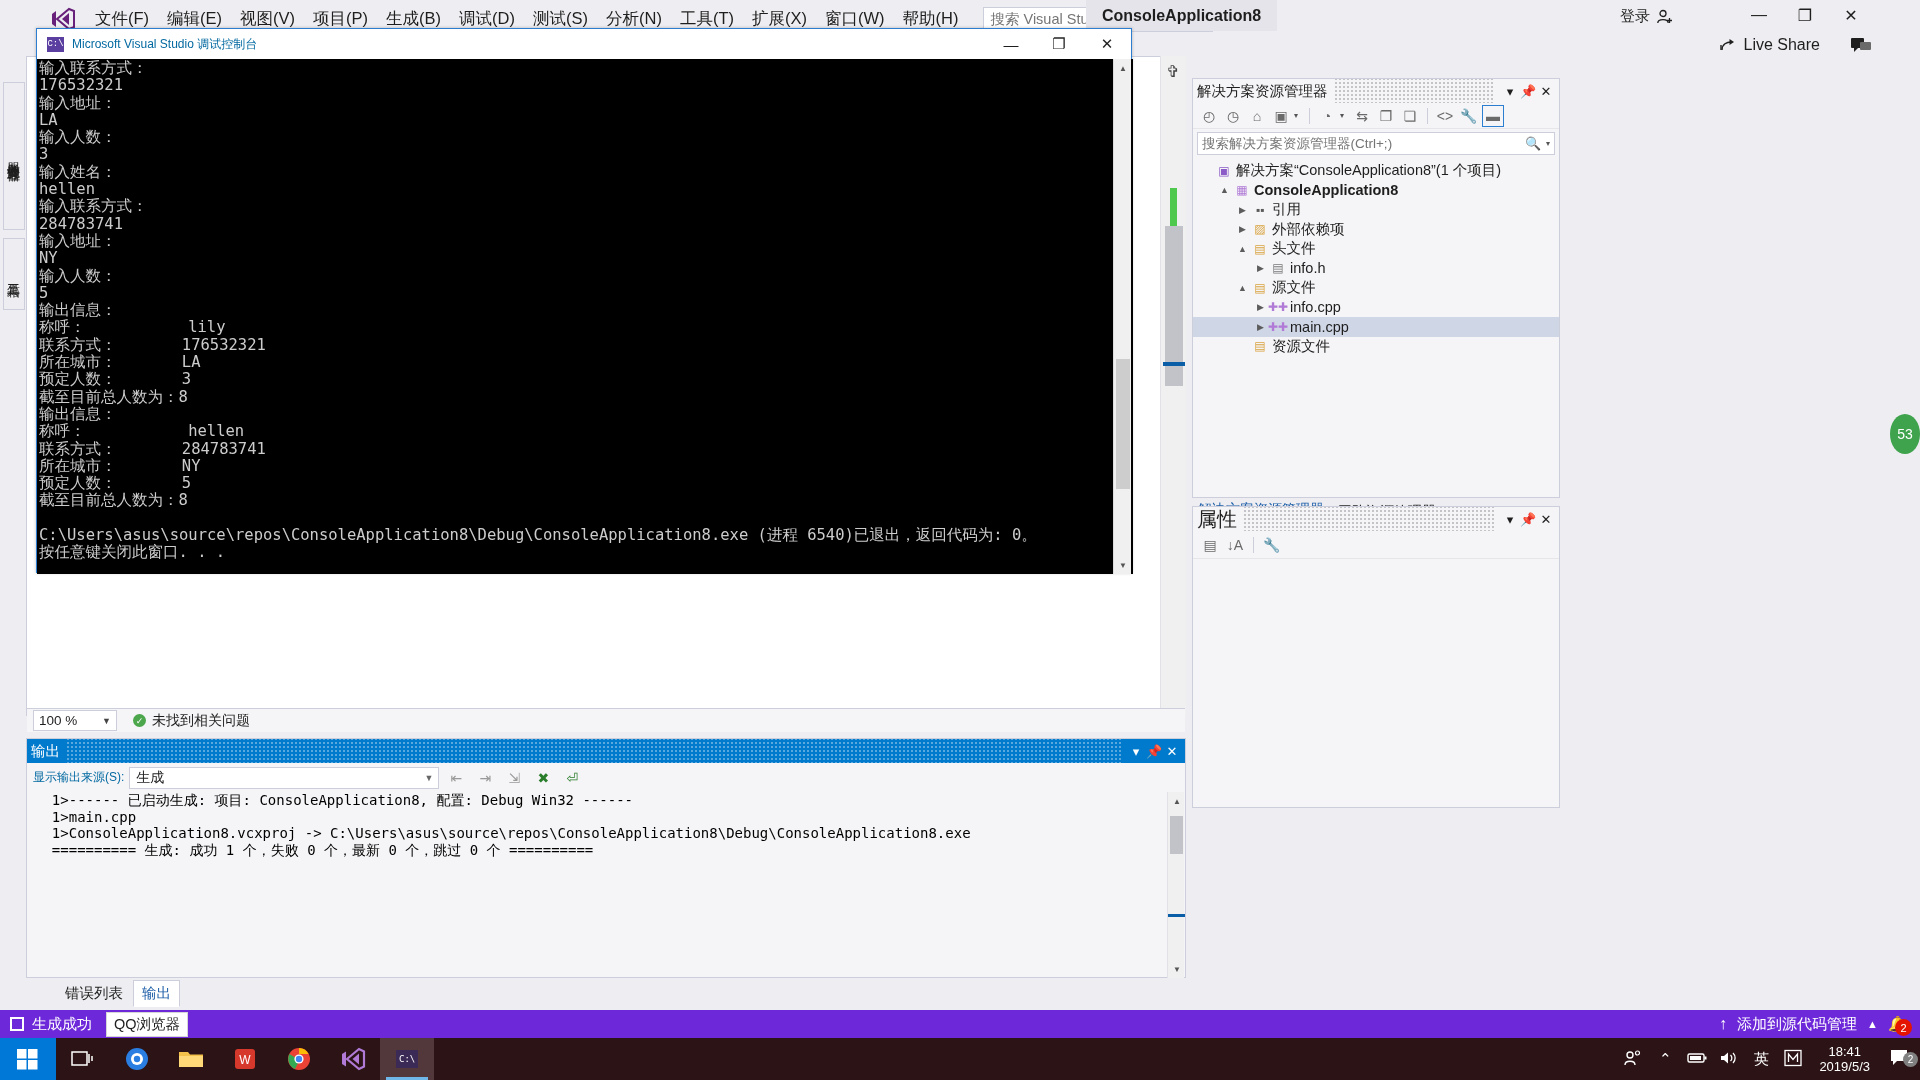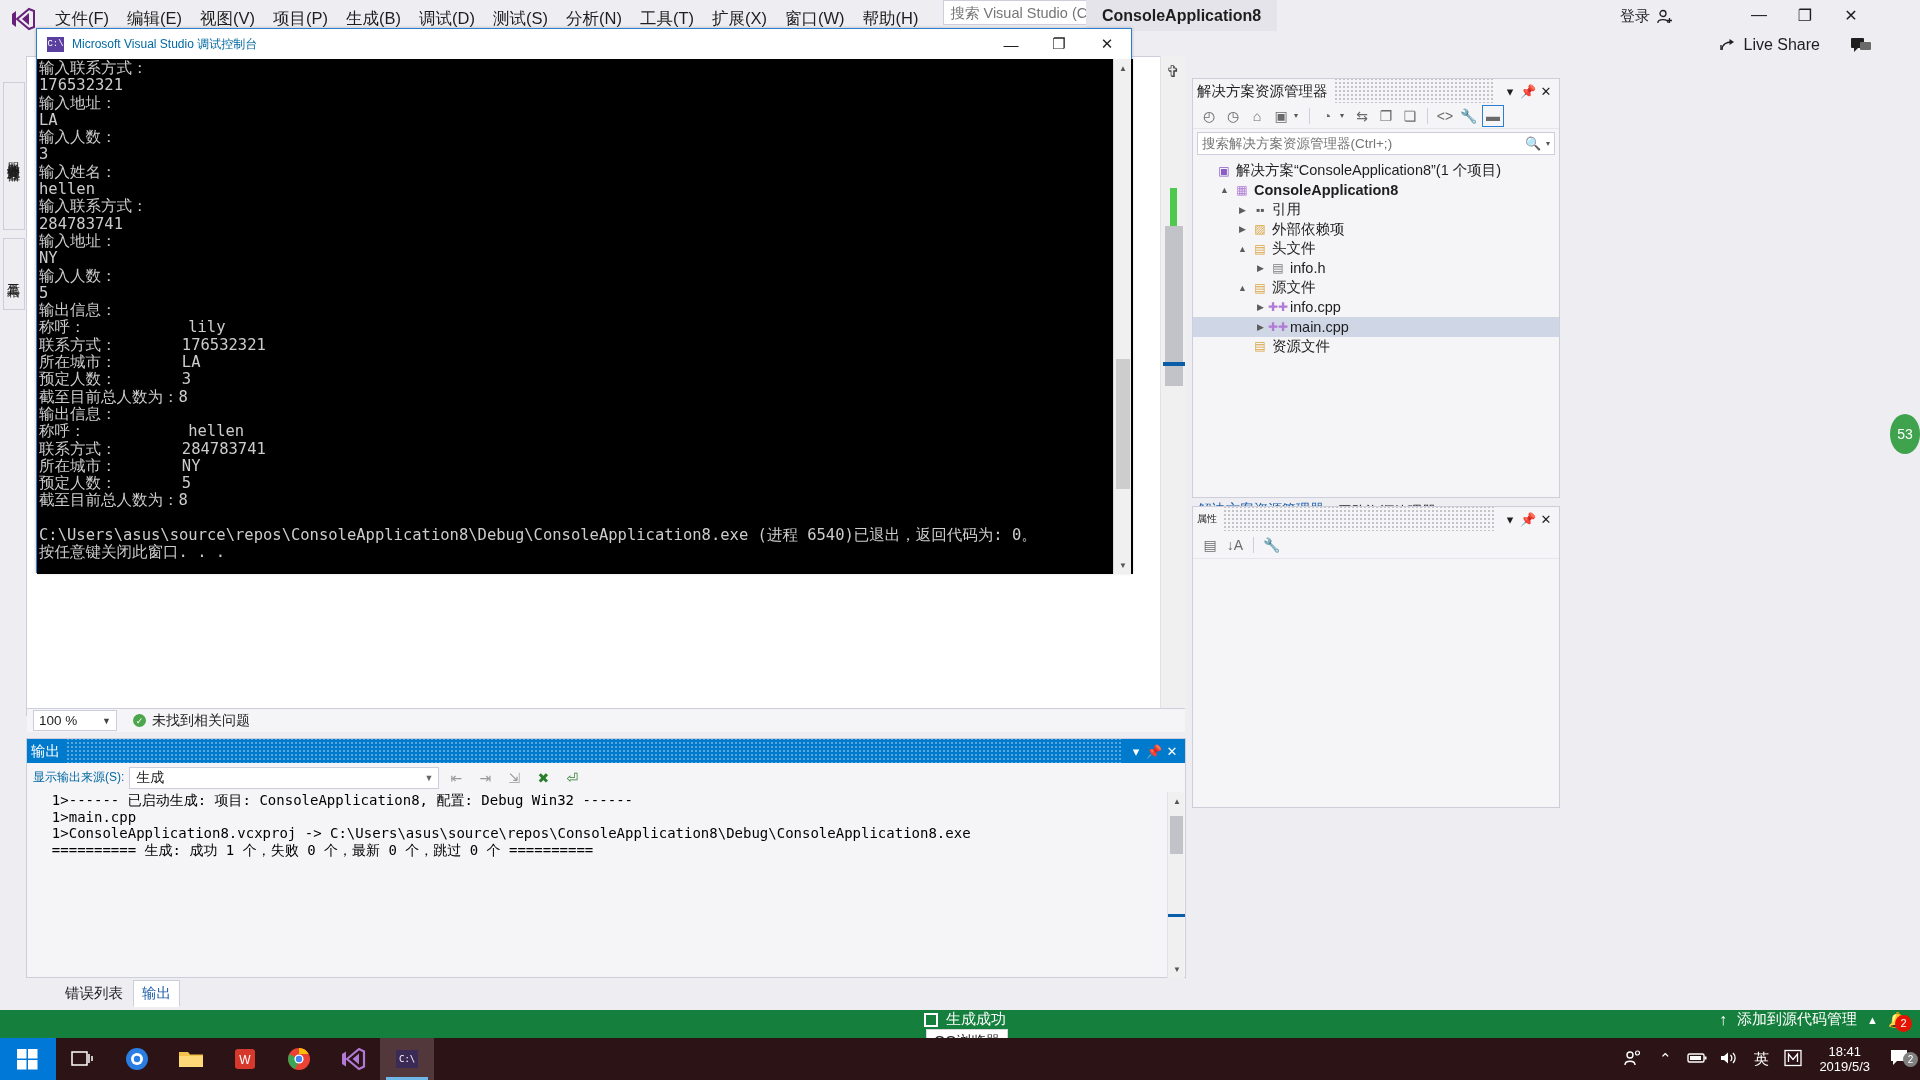--- a/index.html
+++ b/index.html
@@ -14,21 +14,21 @@
   
   #vs-window {
     position: absolute; left: 0; top: 0; width: 1920px; height: 1022px;
     background: #eeeef2;
   }
 
   
   #titlebar {
     position: absolute; left: 0; top: 0; width: 1920px; height: 38px;
     background: #eeeef2;
-    display: flex; align-items: flex-start;
+    display: flex; align-items: center; padding-left: 40px;
   }
   #vs-logo {
     width: 46px; height: 38px; display: flex; align-items: center; justify-content: center;
   }
   #vs-logo svg { display:block; }
   .menu-item {
     font-size: 16.5px; color: #1e1e1e; padding: 0 9px; height: 38px;
     display: flex; align-items: center; white-space: nowrap; cursor: default;
   }
   #quick-search {
@@ -257,21 +257,21 @@
   #doc-tabs {
     position: absolute; left: 26px; top: 980px; height: 26px;
     display: flex; align-items: center; gap: 2px; margin-left: 31px;
   }
   .dtab { font-size: 14.5px; padding: 3px 8px; color: #1e1e1e; }
   .dtab.active { color: #1f5fa8; background: #ffffff; border: 1px solid #cccedb; border-bottom-color: #fff; }
 
   
   #vs-status {
     position: absolute; left: 0; top: 1010px; width: 1920px; height: 28px;
-    background: #15803d; display: flex; align-items: center; color: #fff; flex-direction: column;
+    background: #6d28d9; display: flex; align-items: center; color: #fff;
   }
   #status-ready { display:flex; align-items:center; gap: 8px; margin-left: 10px; font-size: 15px; }
   #status-ready .sq { width: 14px; height: 14px; border: 2px solid #fff; }
   #qq-chip {
     margin-left: 14px; background: #ffffff; color: #1e1e1e; font-size: 14.5px;
     padding: 2px 7px; border: 1px solid #d6d6d6;
   }
   #status-right {
     position: absolute; right: 10px; display: flex; align-items: center; gap: 10px; font-size: 15px;
   }
@@ -540,21 +540,21 @@
       </div>
   </div>
 
   <div id="solexp-tabs">
     <div class="setab active">解决方案资源管理器</div>
     <div class="setab">团队资源管理器</div>
   </div>
 
   <div id="props">
     <div id="props-header">
-      <span style="font-size:10px;color:#1e1e1e;">属性</span>
+      <span style="font-size:20px;color:#1e1e1e;">属性</span>
       <span class="dots"></span>
       <span class="hdr-icon">▾</span>
       <span class="hdr-icon">📌</span>
       <span class="hdr-icon">✕</span>
     </div>
     <div id="props-toolbar">
       <span class="tb-btn">▤</span>
       <span class="tb-btn">↓A</span>
       <span class="tb-sep"></span>
       <span class="tb-btn">🔧</span>

